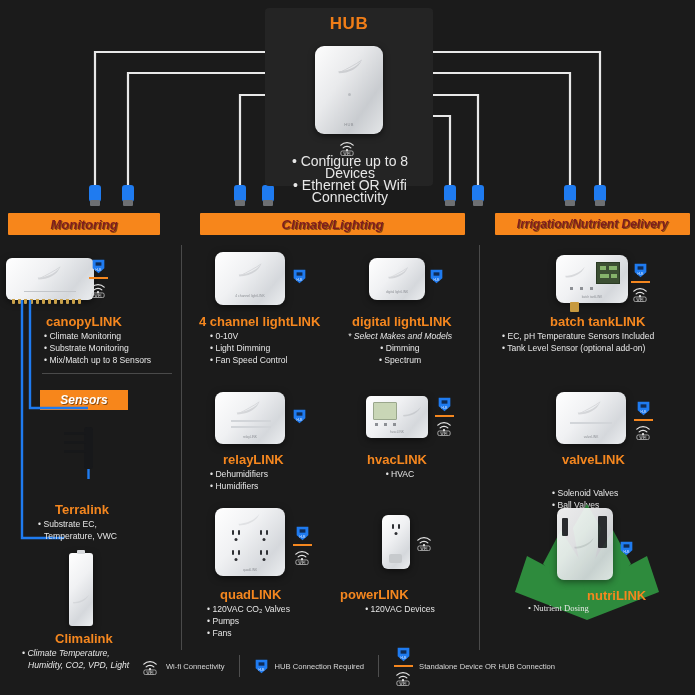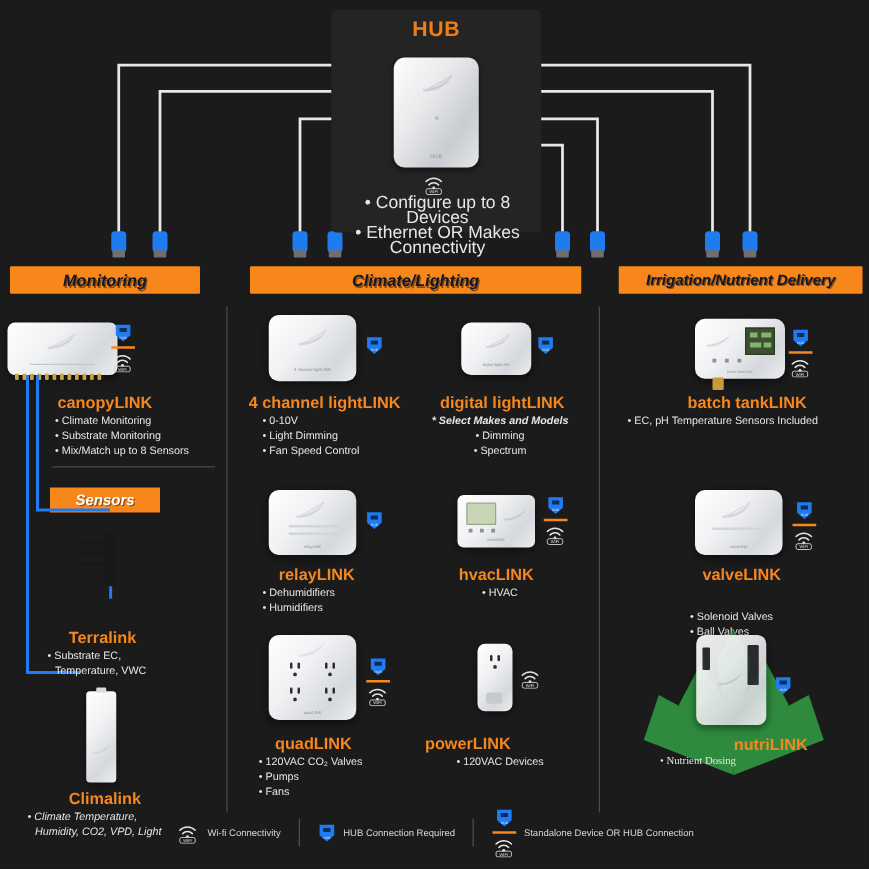--- a/index.html
+++ b/index.html
@@ -48,21 +48,21 @@
     color: #e7e7e7; font-size: 14px; line-height: 12px; text-align: center;
   }
 
   
   svg.cables { position: absolute; left: 0; top: 0; width: 695px; height: 240px; }
 
   
   .sec-head {
     position: absolute; height: 22px; background: #f7861b;
     display: flex; align-items: center; justify-content: center;
-    color: #0f172a; font-style: italic; font-weight: bold; font-size: 13px;
+    color: #7f1d1d; font-style: italic; font-weight: bold; font-size: 13px;
     text-shadow: 1px 1px 0 rgba(0,0,0,.45);
     border-radius: 1px;
   }
   .sec-mon  { left: 8px;   top: 213px; width: 152px; }
   .sec-cli  { left: 200px; top: 213px; width: 265px; }
   .sec-irr  { left: 495px; top: 213px; width: 195px; font-size: 12px; }
 
   .sub-head {
     position: absolute; left: 40px; top: 390px; width: 88px; height: 20px;
     background: #f7861b; display: flex; align-items: center; justify-content: center;
@@ -190,21 +190,21 @@
       <path d="M5 8 A11 11 0 0 1 21 8" stroke="#e3e3e3" stroke-width="1.6" fill="none" stroke-linecap="round"></path>
       <path d="M8 11.5 A7 7 0 0 1 18 11.5" stroke="#e3e3e3" stroke-width="1.6" fill="none" stroke-linecap="round"></path>
       <circle cx="13" cy="14.6" r="1.5" fill="#e3e3e3"></circle>
       <rect x="5" y="15.5" width="16" height="6" rx="2" fill="none" stroke="#cfcfcf" stroke-width="1"></rect>
       <text x="13" y="20.2" font-size="4.2" fill="#e3e3e3" text-anchor="middle" font-family="Liberation Sans, sans-serif">WIFI</text>
     </svg>
   </div>
 
   <div class="hub-bullets">
     <div>• Configure up to 8 Devices</div>
-    <div>• Ethernet OR Makes Connectivity</div>
+    <div>• Ethernet OR Wifi Connectivity</div>
   </div>
 
   <div class="sec-head sec-mon">Monitoring</div>
   <div class="sec-head sec-cli">Climate/Lighting</div>
   <div class="sec-head sec-irr">Irrigation/Nutrient Delivery</div>
 
   <div class="vdiv" style="left:181px; top:245px; height:405px;"></div>
   <div class="vdiv" style="left:479px; top:245px; height:405px;"></div>
 
   <div class="dev" style="left:6px; top:258px; width:88px; height:42px; border-radius:6px;">
@@ -316,21 +316,21 @@
   </div>
   <div class="badge" style="left:429px; top:268px;">
     <svg class="eth-ico" viewBox="0 0 18 20">
       <path d="M2 2 H16 V12 L9 18 L2 12 Z" fill="#1f7bf0"></path>
       <path d="M5.5 5 H12.5 V9 H5.5 Z" fill="#0f2b55"></path>
       <text x="9" y="15.5" font-size="3.3" fill="#cfe0ff" text-anchor="middle" font-family="Liberation Sans, sans-serif">HUB</text>
     </svg>
   </div>
   <div class="prod-name" style="left:352px; top:314px;">digital lightLINK</div>
   <div class="prod-list center" style="left:330px; top:330px; width:140px;">
-    <div style="font-style:italic;font-weight:bold;">* Select Makes and Models</div>
+    <div style="font-style:italic;">* Select Makes and Models</div>
     <div>• Dimming</div>
     <div>• Spectrum</div>
   </div>
 
   <div class="dev" style="left:215px; top:392px; width:70px; height:52px;">
     <svg class="leafmark-s" viewBox="0 0 40 24" style="left:20px; top:8px; width:26px; height:15px;">
       <path d="M2 20 C14 20 30 14 38 3 C33 16 18 23 3 23 Z" fill="#9a9da2"></path>
       <path d="M4 22 C16 16 28 10 38 3" stroke="#9a9da2" stroke-width="1.4" fill="none"></path>
     </svg>
     <div style="position:absolute; left:16px; top:28px; width:40px; height:1.5px; background:#d2d5d9;"></div>
@@ -475,20 +475,21 @@
       <path d="M5 8 A11 11 0 0 1 21 8" stroke="#e3e3e3" stroke-width="1.6" fill="none" stroke-linecap="round"></path>
       <path d="M8 11.5 A7 7 0 0 1 18 11.5" stroke="#e3e3e3" stroke-width="1.6" fill="none" stroke-linecap="round"></path>
       <circle cx="13" cy="14.6" r="1.5" fill="#e3e3e3"></circle>
       <rect x="5" y="15.5" width="16" height="6" rx="2" fill="none" stroke="#cfcfcf" stroke-width="1"></rect>
       <text x="13" y="20.2" font-size="4.2" fill="#e3e3e3" text-anchor="middle" font-family="Liberation Sans, sans-serif">WIFI</text>
     </svg>
   </div>
   <div class="prod-name" style="left:550px; top:314px;">batch tankLINK</div>
   <div class="prod-list" style="left:502px; top:330px; width:190px;">
     <div>• EC, pH Temperature Sensors Included</div>
+    <div>• Tank Level Sensor (optional add-on)</div>
   </div>
 
   <div class="dev" style="left:556px; top:392px; width:70px; height:52px;">
     <svg class="leafmark-s" viewBox="0 0 40 24" style="left:20px; top:8px; width:26px; height:15px;">
       <path d="M2 20 C14 20 30 14 38 3 C33 16 18 23 3 23 Z" fill="#9a9da2"></path>
       <path d="M4 22 C16 16 28 10 38 3" stroke="#9a9da2" stroke-width="1.4" fill="none"></path>
     </svg>
     <div style="position:absolute; left:14px; top:30px; width:42px; height:2px; background:#d2d5d9;"></div>
     <div style="position:absolute; left:0; bottom:5px; width:100%; text-align:center; font-size:3.2px; color:#8e9196;">valveLINK</div>
   </div>

